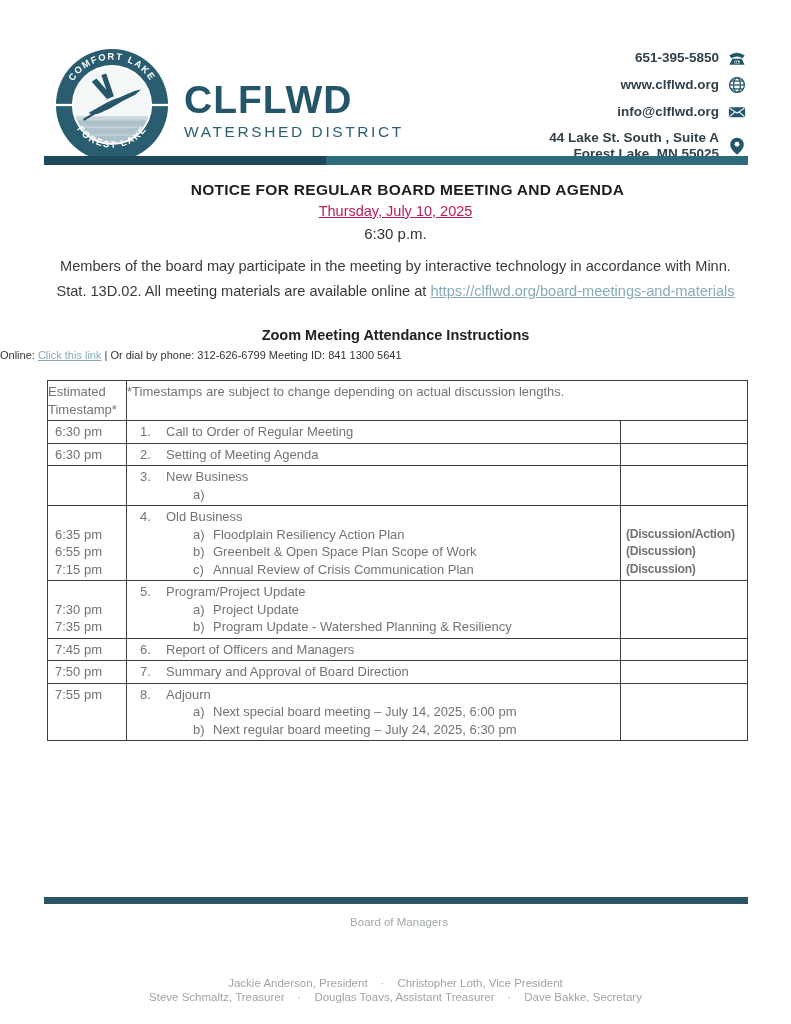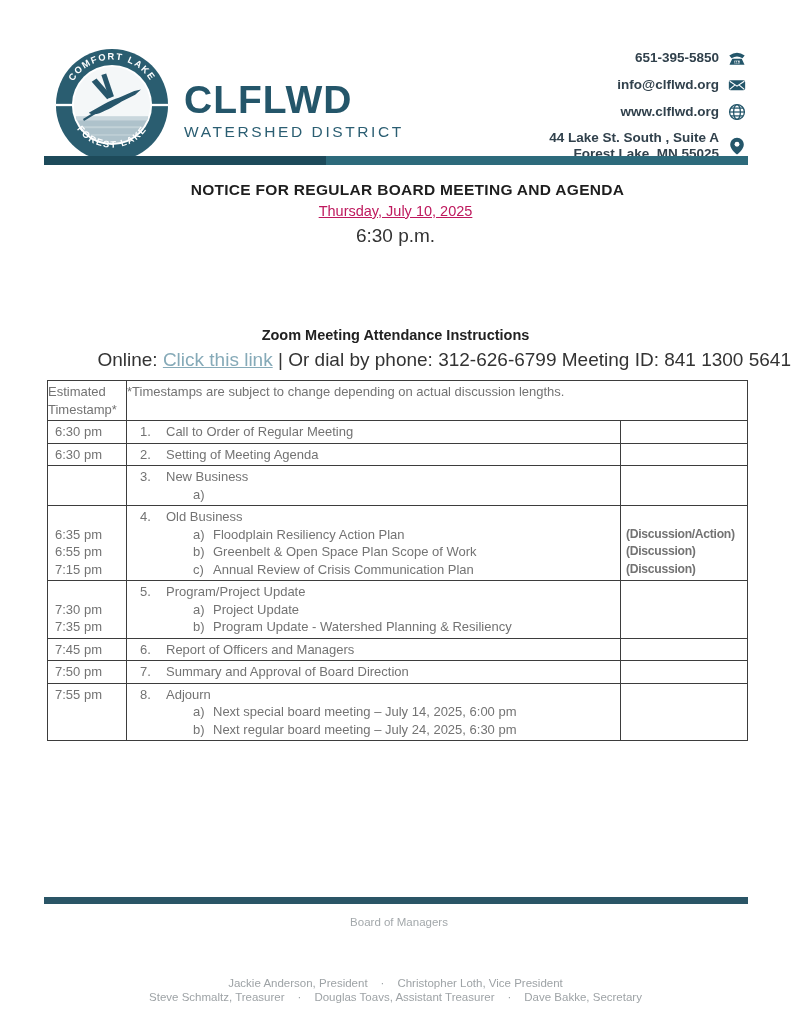--- a/index.html
+++ b/index.html
@@ -29,29 +29,29 @@
   .cicon{width:18px;height:18px;flex:0 0 18px;display:inline-block;}
   .cicon svg{width:18px;height:18px;display:block;}
 
   .bar-top{position:absolute;left:44px;top:156px;width:704px;height:9px;
     background:linear-gradient(to right,var(--bar-left) 0 40%,var(--bar-right) 40% 100%);}
 
   
   .notice-title{position:absolute;left:12px;top:181px;width:791px;text-align:center;
     font-size:15.5px;font-weight:700;color:#1e1e1e;letter-spacing:.3px;}
   .notice-date{position:absolute;left:0;top:203px;width:791px;text-align:center;font-size:14.5px;color:#be185d;text-decoration:underline;}
-  .notice-time{position:absolute;left:0;top:225px;width:791px;text-align:center;font-size:19px;color:#333;}
+  .notice-time{position:absolute;left:0;top:225px;width:791px;text-align:center;font-size:15px;color:#333;}
 
   .para{position:absolute;left:48px;top:254px;width:695px;text-align:center;
     font-size:14.6px;line-height:24.5px;color:#3a3a3a;}
   a.doclink{color:var(--link);text-decoration:underline;cursor:pointer;}
 
   .zoom-head{position:absolute;left:0;top:327px;width:791px;text-align:center;
     font-size:14.5px;font-weight:700;color:#222;}
-  .zoom-line{position:absolute;left:0;top:349px;width:791px;text-align:right;font-size:19px;color:#333;}
+  .zoom-line{position:absolute;left:0;top:349px;width:791px;text-align:left;font-size:11px;color:#333;}
 
   
   table.agenda{position:absolute;left:47px;top:380px;width:701px;border-collapse:collapse;
     font-size:13px;color:#737373;}
   table.agenda td{border:1px solid var(--table-border);vertical-align:top;padding:2px 0;}
   td.c-time{width:79px;}
   td.c-note{width:127px;}
   .cell-line{height:17.5px;line-height:17.5px;white-space:nowrap;}
   .time-line{padding-left:7px;}
   .mid-line{position:relative;}
@@ -127,61 +127,62 @@
           <path d="M1.2,6.2 Q8.5,0.8 15.8,6.2 L13.6,8.8 Q8.5,5.6 3.4,8.8 Z"></path>
           <path d="M4,9.3 h9 l2.6,5.6 h-14.2 Z"></path>
           <rect x="6" y="11" width="5" height="2.6" fill="#ffffff"></rect>
           <rect x="6.9" y="11" width="0.8" height="2.6" fill="#24566a"></rect>
           <rect x="8.6" y="11" width="0.8" height="2.6" fill="#24566a"></rect>
           <rect x="6" y="12.1" width="5" height="0.7" fill="#24566a"></rect>
         </svg>
       </span>
     </div>
     <div class="contact-row">
-      <span class="txt">info@clflwd.org</span>
-      <span class="cicon">
-        <svg viewBox="0 0 17 17">
-          <rect x="0.8" y="4" width="15.4" height="9.4" rx="1.6" fill="#24566a"></rect>
-          <path d="M1.6,5 L8.5,9.6 L15.4,5" fill="none" stroke="#ffffff" stroke-width="1.1"></path>
-          <path d="M1.6,12.6 L6.4,8.6 M15.4,12.6 L10.6,8.6" fill="none" stroke="#ffffff" stroke-width="1.1"></path>
-        </svg>
-      </span>
-    </div>
-    <div class="contact-row">
       <span class="txt">www.clflwd.org</span>
       <span class="cicon">
         <svg viewBox="0 0 17 17" fill="none" stroke="#24566a" stroke-width="1.2">
           <circle cx="8.5" cy="8.5" r="7"></circle>
           <ellipse cx="8.5" cy="8.5" rx="3.2" ry="7"></ellipse>
           <line x1="1.5" y1="8.5" x2="15.5" y2="8.5"></line>
           <line x1="2.5" y1="4.8" x2="14.5" y2="4.8"></line>
           <line x1="2.5" y1="12.2" x2="14.5" y2="12.2"></line>
         </svg>
       </span>
     </div>
     <div class="contact-row">
+      <span class="txt">info@clflwd.org</span>
+      <span class="cicon">
+        <svg viewBox="0 0 17 17">
+          <rect x="0.8" y="4" width="15.4" height="9.4" rx="1.6" fill="#24566a"></rect>
+          <path d="M1.6,5 L8.5,9.6 L15.4,5" fill="none" stroke="#ffffff" stroke-width="1.1"></path>
+          <path d="M1.6,12.6 L6.4,8.6 M15.4,12.6 L10.6,8.6" fill="none" stroke="#ffffff" stroke-width="1.1"></path>
+        </svg>
+      </span>
+    </div>
+    <div class="contact-row">
       <span class="txt">
         <span>44 Lake St. South , Suite A</span>
         <span class="addr2">Forest Lake, MN 55025</span>
       </span>
       <span class="cicon">
         <svg viewBox="0 0 17 17">
           <path d="M8.5,0.8 C4.9,0.8 2.1,3.7 2.1,7.3 C2.1,11.9 8.5,16.6 8.5,16.6 C8.5,16.6 14.9,11.9 14.9,7.3 C14.9,3.7 12.1,0.8 8.5,0.8 Z" fill="#24566a"></path>
           <circle cx="8.5" cy="6.9" r="2.3" fill="#ffffff"></circle>
         </svg>
       </span>
     </div>
   </div>
 
   <div class="bar-top"></div>
 
   <div class="notice-title">NOTICE FOR REGULAR BOARD MEETING AND AGENDA</div>
   <div class="notice-date">Thursday, July 10, 2025</div>
   <div class="notice-time">6:30 p.m.</div>
 
+  <div class="para"><span>Members of the board may participate in the meeting by interactive technology in accordance with Minn. Stat. 13D.02. All meeting materials are available online at </span><a class="doclink">https://clflwd.org/board-meetings-and-materials</a></div>
 
   <div class="zoom-head">Zoom Meeting Attendance Instructions</div>
   <div class="zoom-line"><span>Online: </span><a class="doclink">Click this link</a><span> | Or dial by phone: 312-626-6799 Meeting ID: 841 1300 5641</span></div>
 
   <table class="agenda">
     <tbody id="agenda-body">
       <tr>
         <td class="c-time hdr-time">
           <div class="cell-line">Estimated</div>
           <div class="cell-line">Timestamp*</div>

